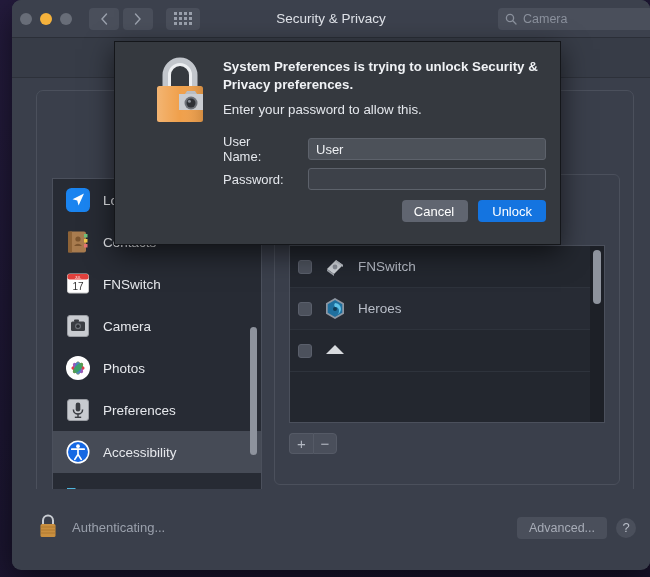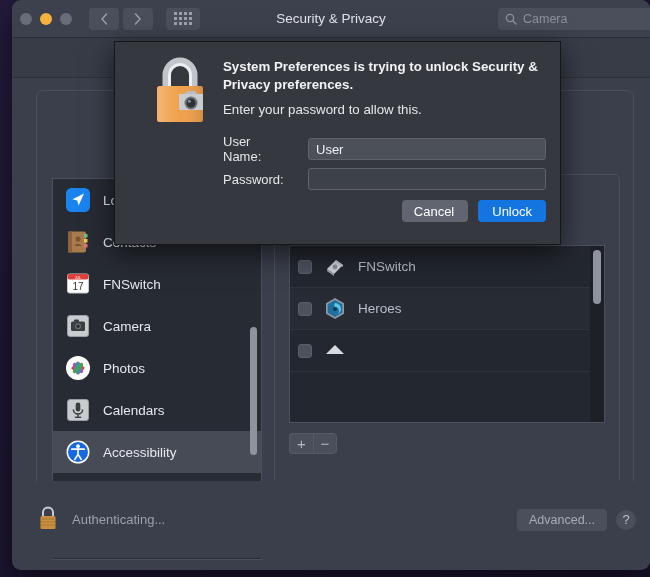--- a/index.html
+++ b/index.html
@@ -117,21 +117,21 @@
   #pmwrap { position: absolute; left: 14px; top: 258px; display: flex; }
   .pmbtn {
     width: 24px; height: 21px; background: #4a4f5b; display: flex;
     align-items: center; justify-content: center; color: #b4b9c3; font-size: 15px;
     border: 1px solid #555a66;
   }
   .pmbtn:first-child { border-radius: 4px 0 0 4px; border-right: none; }
   .pmbtn:last-child { border-radius: 0 4px 4px 0; }
   
   #bottombar {
-    position: absolute; left: 0; right: 0; bottom: 12px; height: 77px;
+    position: absolute; left: 0; right: 0; bottom: 4px; height: 77px;
     background: #3a3f4b; display: flex; align-items: center; padding: 0 14px 0 24px;
   }
   #auth-text { font-size: 13px; color: #9aa0ac; margin-left: 12px; }
   #advanced {
     margin-left: auto; height: 22px; padding: 0 12px; border-radius: 4px;
     background: #4a4f5b; color: #a7acb7; font-size: 12.5px;
     display: flex; align-items: center;
   }
   #helpbtn {
     margin-left: 9px; width: 20px; height: 20px; border-radius: 50%;
@@ -305,21 +305,21 @@
       <div class="srow">
         <span class="sicon">
           <svg width="26" height="26" viewBox="0 0 26 26">
             <rect x="2.5" y="2.5" width="21" height="21" rx="2.5" fill="#c8cbd0" stroke="#9a9da3"></rect>
             <rect x="10.7" y="5.5" width="4.6" height="9" rx="2.3" fill="#3a3d42"></rect>
             <path d="M8.4 12.4 a4.6 4.6 0 0 0 9.2 0" stroke="#3a3d42" stroke-width="1.5" fill="none"></path>
             <rect x="12.3" y="16.5" width="1.4" height="3.5" fill="#3a3d42"></rect>
             <rect x="9.8" y="19.6" width="6.4" height="1.4" fill="#3a3d42"></rect>
           </svg>
         </span>
-        <span class="lbl">Calendars</span>
+        <span class="lbl">Preferences</span>
       </div>
 
       <div class="srow sel">
         <span class="sicon">
           <svg width="26" height="26" viewBox="0 0 26 26">
             <circle cx="13" cy="13" r="11.5" fill="#ffffff"></circle>
             <circle cx="13" cy="13" r="10" fill="#1668e3"></circle>
             <circle cx="13" cy="7.2" r="1.9" fill="#ffffff"></circle>
             <path d="M6.8 10.2 h12.4" stroke="#ffffff" stroke-width="1.7" stroke-linecap="round"></path>
             <path d="M13 10.2 v5.2 l-3.2 5 M13 15.4 l3.2 5" stroke="#ffffff" stroke-width="1.7" fill="none" stroke-linecap="round"></path>

